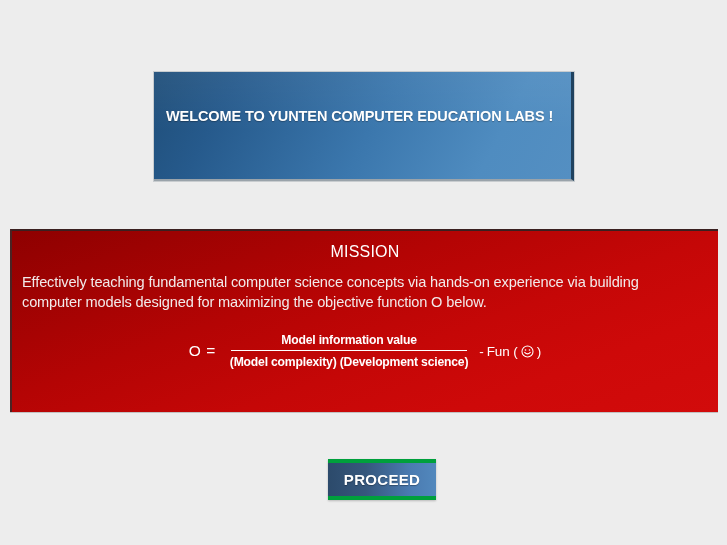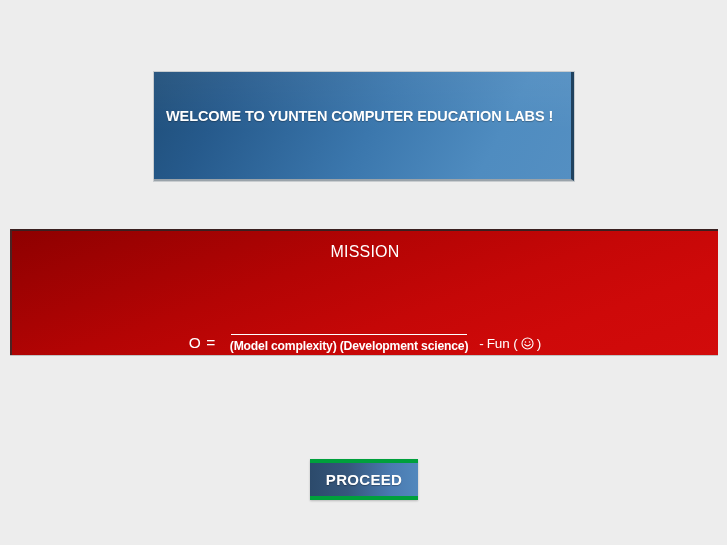--- a/index.html
+++ b/index.html
@@ -51,21 +51,21 @@
     white-space: nowrap;
     text-shadow: 0 1px 1px rgba(0,0,0,0.28);
   }
 
   
   #mission-panel {
     position: absolute;
     left: 10px;
     top: 229px;
     width: 708px;
-    height: 126px;
+    height: 183px;
     background: linear-gradient(160deg,
                 #8e0000 0%,
                 #9c0202 14%,
                 #b40404 38%,
                 #c50707 60%,
                 #ce0909 78%,
                 #d20b0b 100%);
     border-top: 2px solid #3a2020;
     border-left: 2px solid #4a2424;
     box-sizing: border-box;
@@ -144,21 +144,21 @@
     display: inline-block;
     width: 13px;
     height: 13px;
     position: relative;
     vertical-align: -2px;
   }
 
   
   #proceed-button {
     position: absolute;
-    left: 310px;
+    left: 328px;
     top: 459px;
     width: 108px;
     height: 41px;
     background: linear-gradient(90deg, #2c4a6b 0%, #36577c 35%, #4a7ab0 75%, #5288bd 100%);
     border-top: 4px solid #00a03c;
     border-bottom: 4px solid #00a03c;
     box-sizing: border-box;
     display: flex;
     align-items: center;
     justify-content: center;
@@ -178,26 +178,28 @@
 
 <div id="welcome-banner">
   <div class="banner-sheen"></div>
   <div id="welcome-title">WELCOME TO YUNTEN COMPUTER EDUCATION LABS !</div>
 </div>
 
 <div id="mission-panel">
 
   <div id="mission-heading">MISSION</div>
 
+  <div id="mission-body">Effectively teaching fundamental computer science concepts via hands-on experience via building computer models designed for maximizing the objective function O below.</div>
 
   <div id="formula">
 
     <span id="formula-lhs">O =</span>
 
     <span id="fraction">
+      <span id="fraction-numerator">Model information value</span>
       <span id="fraction-bar"></span>
       <span id="fraction-denominator">(Model complexity)  (Development science)</span>
     </span>
 
     <span id="formula-tail">
       <span>-</span>
       <span>Fun (</span>
       <span id="smiley-icon">
         <svg width="13" height="13" viewBox="0 0 24 24" aria-hidden="true">
           <circle cx="12" cy="12" r="10.2" fill="none" stroke="#ffffff" stroke-width="2"></circle>

